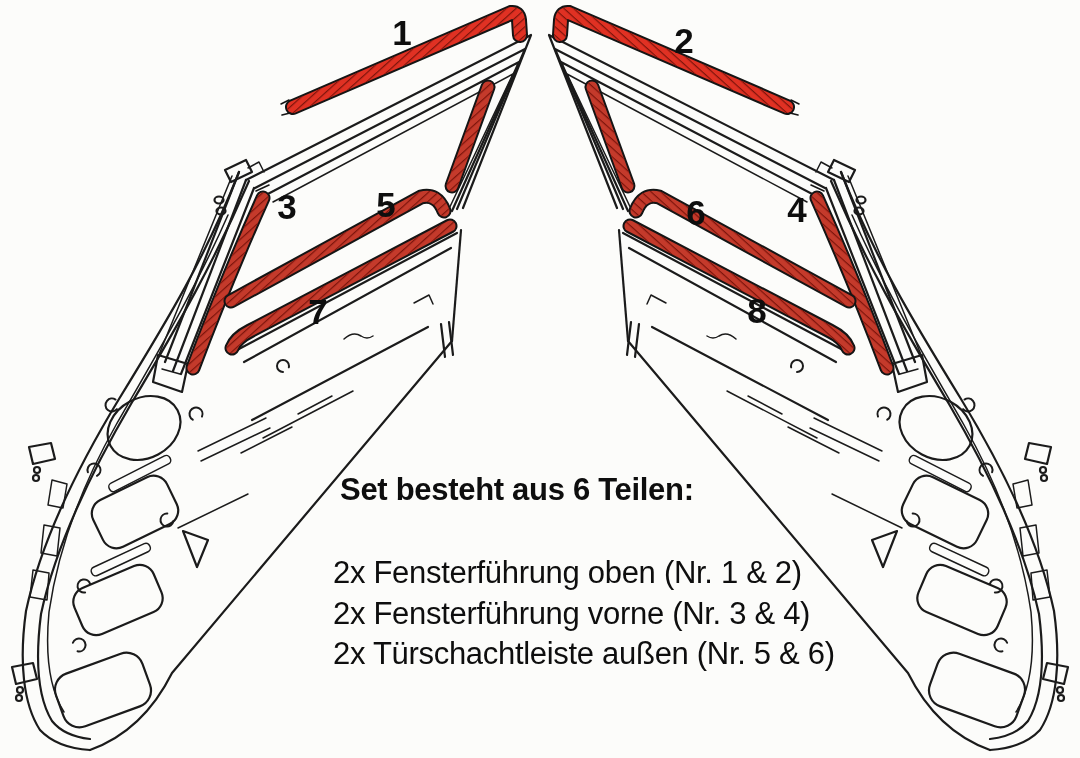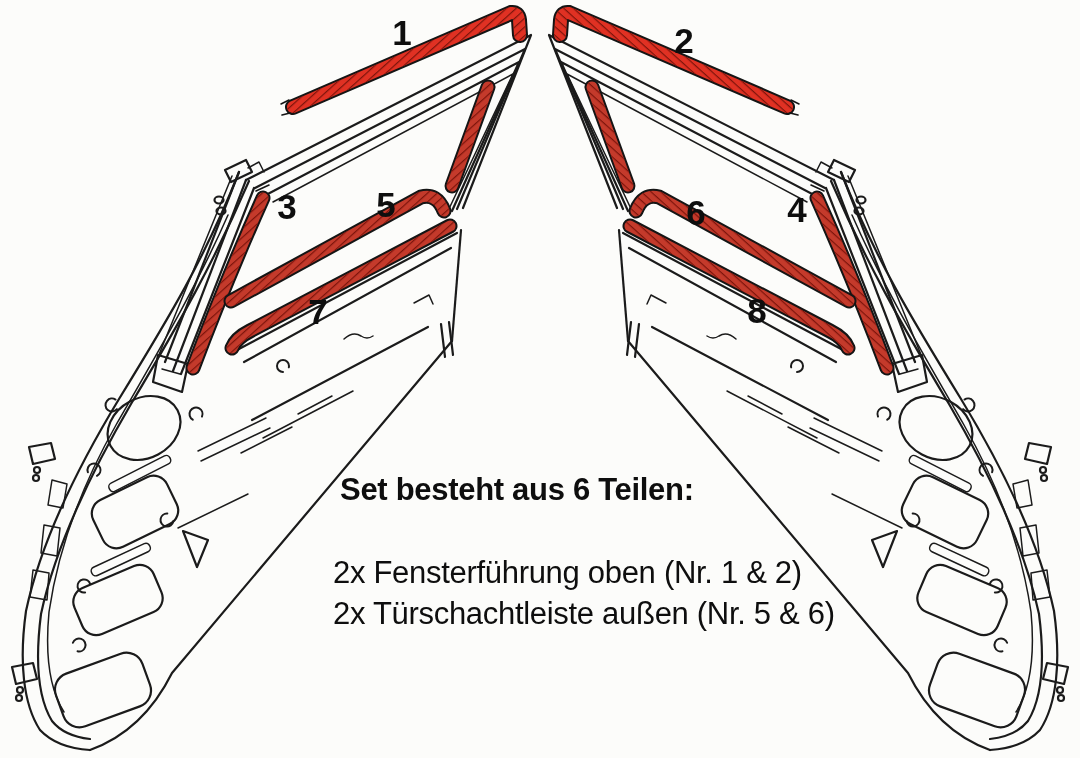--- a/index.html
+++ b/index.html
@@ -172,17 +172,18 @@
   <div class="part-num" style="left:797px;top:209px">4</div>
   <div class="part-num" style="left:386px;top:204px">5</div>
   <div class="part-num" style="left:696px;top:212px">6</div>
   <div class="part-num" style="left:318px;top:311px">7</div>
   <div class="part-num" style="left:757px;top:310px">8</div>
 
   <div class="legend">
     <div class="legend-title">Set besteht aus 6 Teilen:</div>
     <div>
       <div class="legend-item">2x Fensterführung oben (Nr. 1 &amp; 2)</div>
+      <div class="legend-item">2x Fensterführung vorne (Nr. 3 &amp; 4)</div>
       <div class="legend-item">2x Türschachtleiste außen (Nr. 5 &amp; 6)</div>
     </div>
   </div>
 
 </div>
 
 </body></html>

